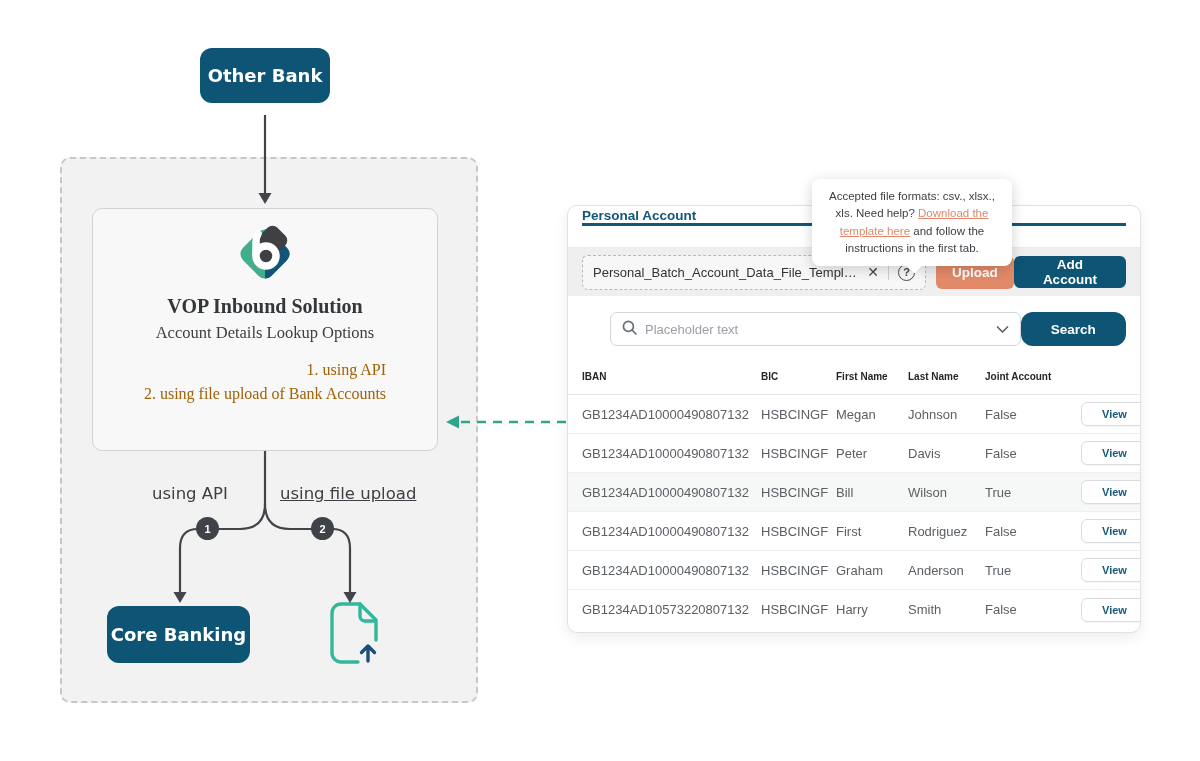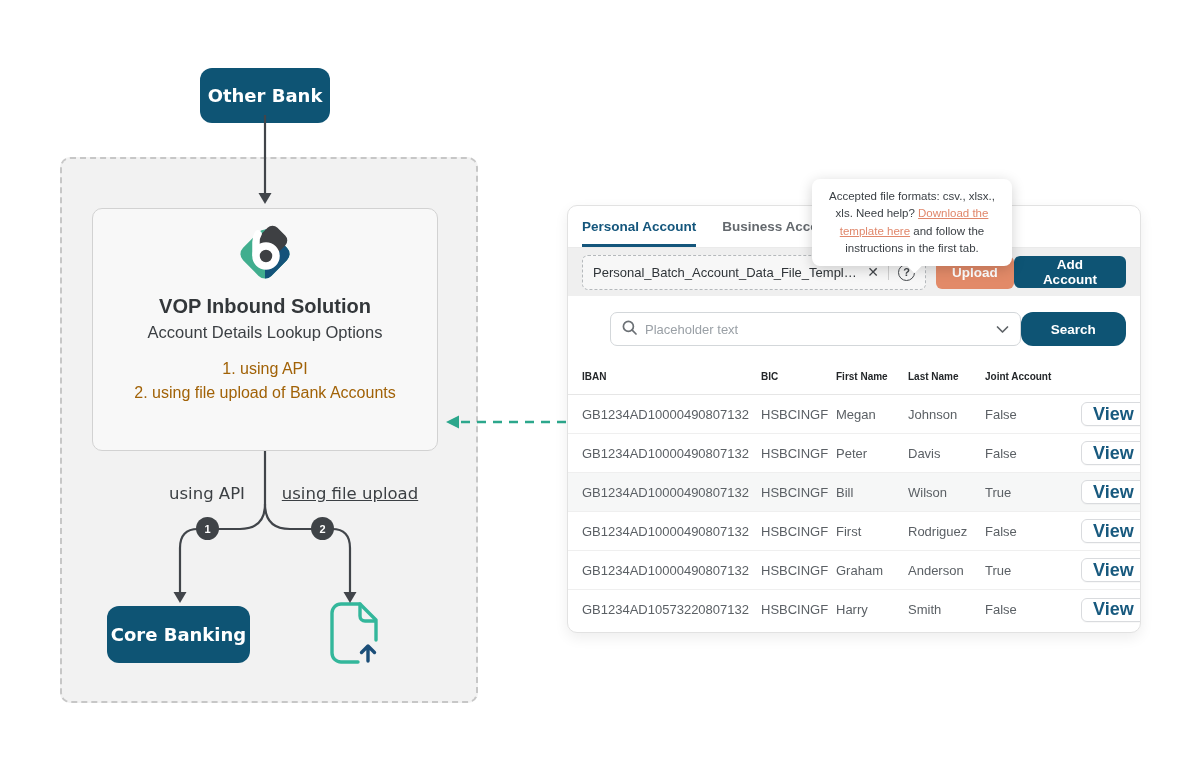--- a/index.html
+++ b/index.html
@@ -1,45 +1,45 @@
 <!DOCTYPE html>
 <html><head>
 <meta charset="utf-8">
 <style>
   * { margin:0; padding:0; box-sizing:border-box; }
   html,body { width:1200px; height:761px; background:#ffffff; font-family:"Liberation Sans", sans-serif; }
   .stage { position:relative; width:1200px; height:761px; overflow:hidden; background:#fff; }
 
   
-  .diagram-font { font-family:Liberation Sans, sans-serif; }
+  .diagram-font { font-family:Liberation Serif, serif;text-align:right; }
 
   .pill-btn {
     position:absolute; display:flex; align-items:center; justify-content:center;
     background:#0E5474; color:#fff; border:none; border-radius:12px;
     font-family:"DejaVu Sans", sans-serif; font-size:18px; font-weight:600; cursor:pointer;
   }
-  .other-bank { left:200px; top:68px; width:130px; height:55px;justify-content:center; }
+  .other-bank { left:200px; top:48px; width:130px; height:55px;justify-content:center; }
   .core-banking { left:107px; top:606px; width:143px; height:57px; }
 
   .outer-dashed {
     position:absolute; left:60px; top:157px; width:418px; height:546px;
     background:#f2f2f2; border:2px dashed #c7c7c7; border-radius:10px;
   }
   .inner-box {
     position:absolute; left:92px; top:208px; width:346px; height:243px;
     background:#f8f8f8; border:1.5px solid #d2d2d2; border-radius:10px;
     display:flex; flex-direction:column; align-items:center; text-align:center;
   }
   .logo { margin-top:16px; }
   .solution-title { margin-top:8px; font-size:20px; font-weight:700; color:#33373a; }
   .solution-subtitle { margin-top:5px; font-size:16.5px; color:#3c4044; }
   .solution-options { margin-top:15px; font-size:16px; color:#a16207; line-height:24px; }
 
   .branch-label {
-    position:absolute; font-family:"DejaVu Sans", sans-serif; font-size:16.5px; color:#3c4044; text-align:center;
+    position:absolute; font-family:"DejaVu Sans", sans-serif; font-size:16.5px; color:#3c4044; 
   }
   .branch-label.left { left:152px; top:484px; width:110px; }
   .branch-label.right { left:280px; top:484px; width:140px;text-decoration:underline; }
   .num-circle {
     position:absolute; width:23px; height:23px; border-radius:50%;
     background:#3F4347; color:#fff; font-size:11px; font-weight:700;
     display:flex; align-items:center; justify-content:center; z-index:3;
   }
   .num-circle.one { left:196px; top:517px; }
   .num-circle.two { left:311px; top:517px; }
@@ -47,21 +47,21 @@
   .file-upload-icon { position:absolute; left:324px; top:597px; }
 
   .connector-layer { position:absolute; left:0; top:0; width:1200px; height:761px; pointer-events:none; z-index:2; }
 
   
   .card {
     position:absolute; left:567px; top:205px; width:574px; height:428px;
     background:#fff; border:1px solid #e2e2e2; border-radius:10px;
     box-shadow:0 5px 14px rgba(0,0,0,0.07); z-index:4; overflow:hidden;
   }
-  .tabbar { height:42px; display:flex; align-items:stretch; gap:26px; padding:0 14px; border-bottom:1px solid #eaeaea; }
+  .tabbar { height:42px; display:flex; align-items:stretch; gap:26px; padding:0 14px; border-bottom:1px solid #eaeaea;flex-direction:column; }
   .tab { display:flex; align-items:center; font-size:13.5px; font-weight:600; color:#64696e; border-bottom:3px solid transparent; padding-top:2px; cursor:pointer; }
   .tab.active { color:#14567C; font-weight:700; border-bottom-color:#14567C; }
 
   .upload-strip { height:48px; background:#efefef; display:flex; align-items:center; padding:0 14px; }
   .file-box {
     width:344px; height:35px; border:1.5px dashed #b5b9bc; border-radius:6px; background:#f7f7f7;
     display:flex; align-items:center; padding:0 10px; gap:9px;
   }
   .file-name { font-size:13px; color:#2f3438; white-space:nowrap; overflow:hidden; text-overflow:ellipsis; flex:1; }
   .clear-x { font-size:14px; color:#43474b; cursor:pointer; line-height:1; }
@@ -92,22 +92,22 @@
   .table { margin-top:13px; }
   .grid-row {
     display:grid; grid-template-columns:179px 75px 72px 77px 96px 1fr;
     align-items:center; padding:0 17px 0 14px;
   }
   .thead { height:36px; font-size:10px; font-weight:700; color:#24272a; border-bottom:1px solid #e6e6e6; }
   .trow { height:39px; font-size:13px; color:#5b6065; border-bottom:1px solid #efefef; }
   .trow:last-child { border-bottom:none; }
   .trow.shaded { background:#f6f7f7; }
   .view-btn {
-    justify-self:end; height:24px; padding:0 11px; background:#fff; border:1px solid #d9dbde;
-    border-radius:6px; color:#17597E; font-size:18px; font-weight:700; cursor:pointer;
+    justify-self:end; height:24px; padding:0 20px; background:#fff; border:1px solid #d9dbde;
+    border-radius:6px; color:#17597E; font-size:11px; font-weight:700; cursor:pointer;
     box-shadow:0 1px 1px rgba(0,0,0,0.03);
   }
 
   
   .tooltip {
     position:absolute; left:812px; top:179px; width:200px; background:#fff; z-index:6;
     border-radius:8px; box-shadow:0 3px 14px rgba(0,0,0,0.18);
     padding:9px 10px; font-size:11.5px; line-height:1.5; color:#3a3f44; text-align:center;
   }
   .tooltip a { color:#E0876B; text-decoration:underline; cursor:pointer; }

